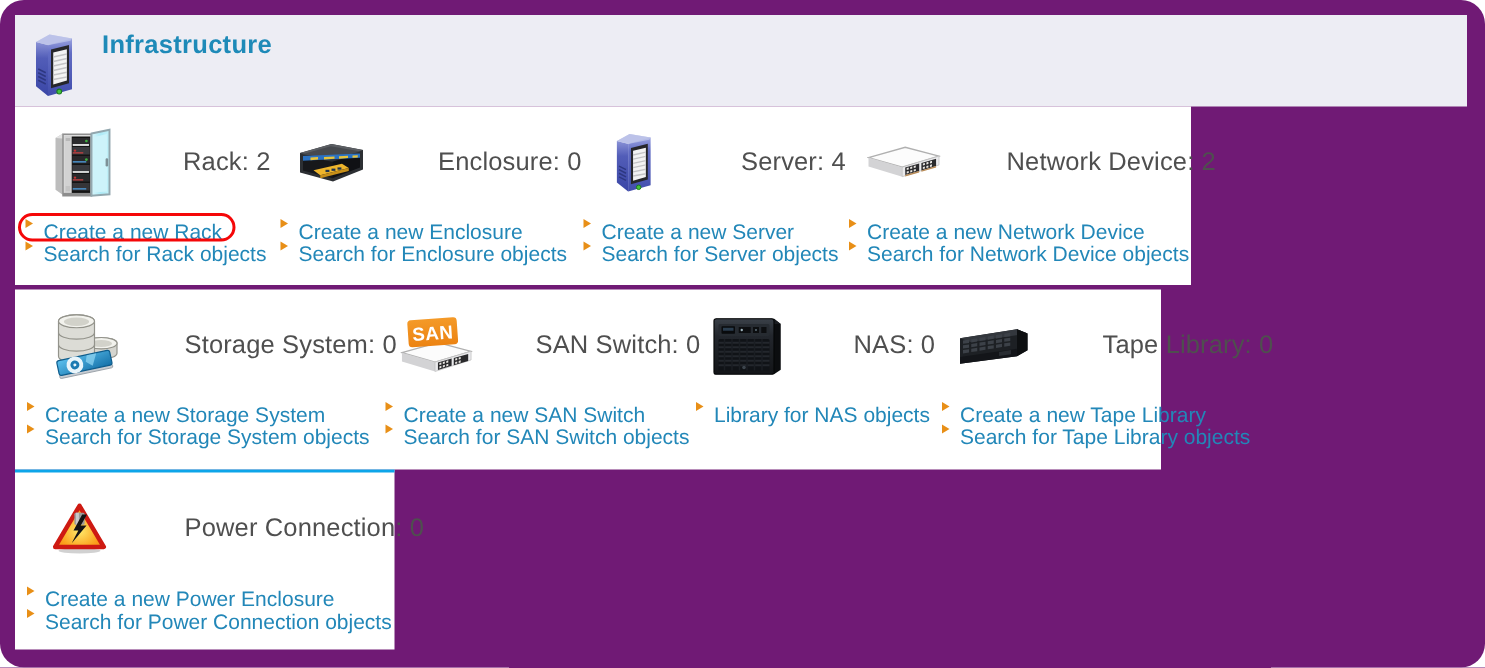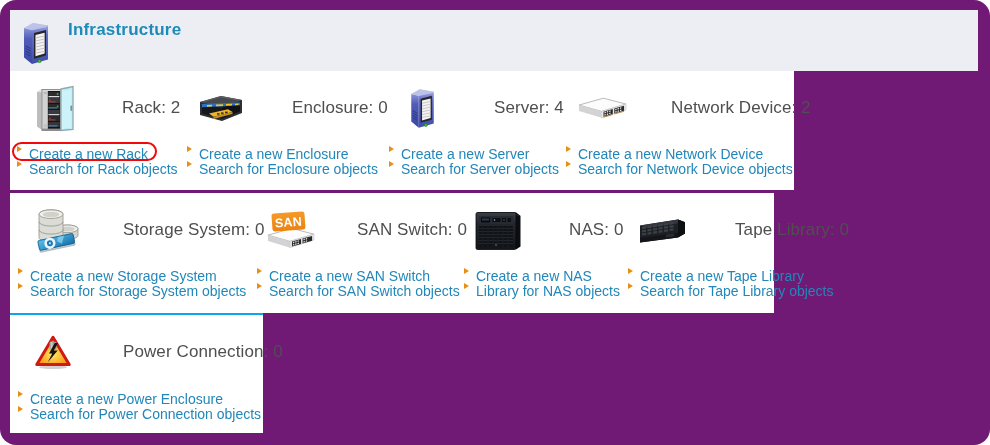--- a/index.html
+++ b/index.html
@@ -399,24 +399,20 @@
             <line x1="29" y1="18.5" x2="29" y2="39.5"></line>
             <line x1="34" y1="18.5" x2="34" y2="39.5"></line>
           </g>
           <circle cx="22" cy="37.5" r="1.2" fill="#3c444c"></circle>
         </svg>
       </span>
       <span class="title">NAS: 0</span>
       <div class="links">
         <div class="linkline">
           <span class="bullet"></span>
-          <a>Create a new NAS</a>
-        </div>
-        <div class="linkline">
-          <span class="bullet"></span>
           <a>Library for NAS objects</a>
         </div>
       </div>
     </div>
 
     <div class="cell" style="left:618px">
       <span class="icon" style="left:10px">
         <svg width="48" height="28" viewBox="0 0 48 28">
           <polygon points="2,9.5 40,3.5 47,6.3 47,17.5 40,21.5 2,26.5" fill="#1d2024"></polygon>
           <polygon points="2,9.5 40,3.5 47,6.3 9,12" fill="#33373d"></polygon>

